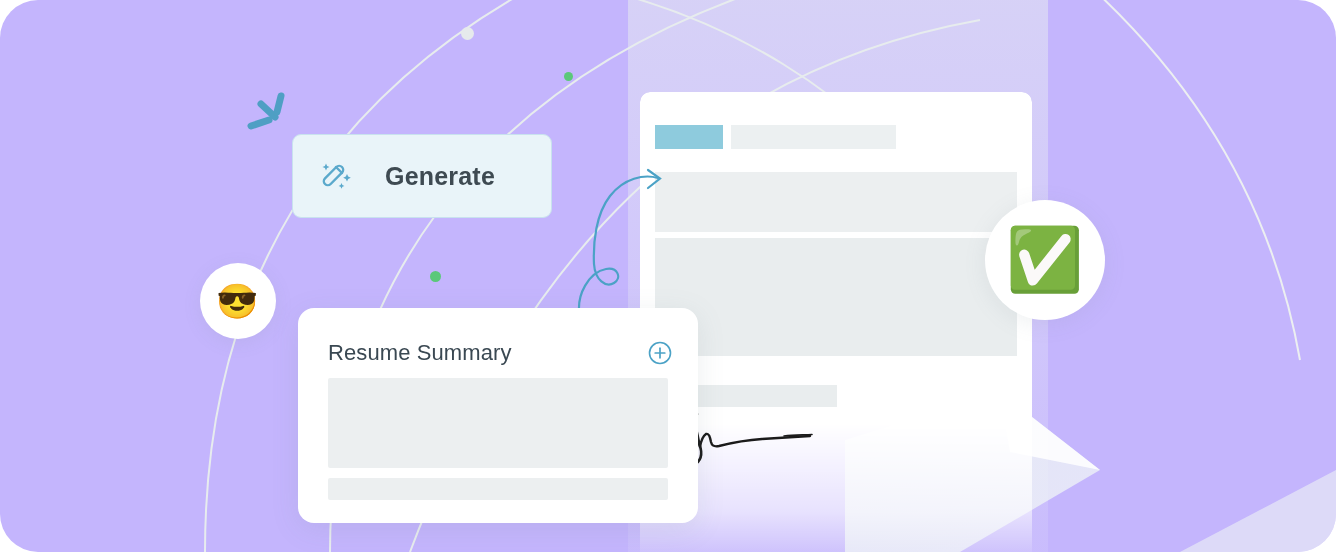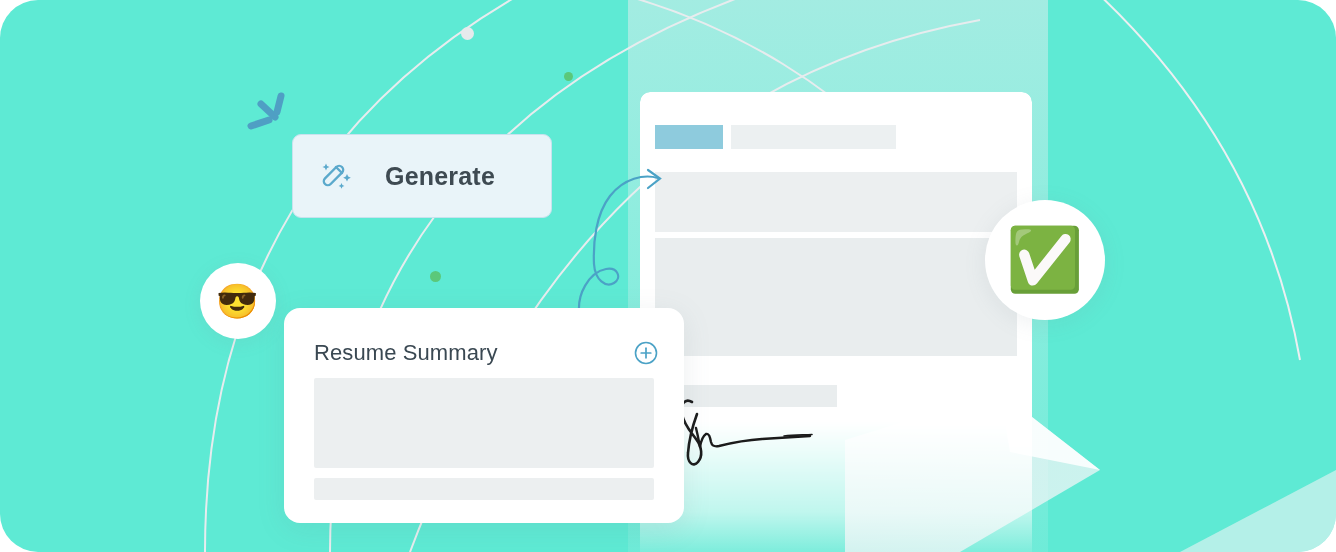--- a/index.html
+++ b/index.html
@@ -6,21 +6,21 @@
     margin: 0;
     padding: 0;
     background: #ffffff;
   }
   #stage {
     position: relative;
     width: 1336px;
     height: 552px;
     overflow: hidden;
     border-radius: 38px;
-    background: #5eead4;
+    background: #c4b5fd;
     font-family: "Liberation Sans", sans-serif;
   }
 
   
   .bg-layer {
     position: absolute;
     inset: 0;
     pointer-events: none;
   }
   .bg-svg { position: absolute; inset: 0; width: 1336px; height: 552px; }
@@ -100,21 +100,21 @@
     color: #3e4a52;
     letter-spacing: .2px;
   }
 
   
   .spark { position: absolute; left: 243px; top: 84px; width: 60px; height: 56px; }
 
   
   .summary-card {
     position: absolute;
-    left: 284px;
+    left: 298px;
     top: 308px;
     width: 400px;
     height: 215px;
     background: #ffffff;
     border-radius: 16px;
     box-shadow: 0 6px 28px rgba(110,130,140,0.13);
     text-decoration: underline;
   }
   .summary-head {
     position: absolute;

